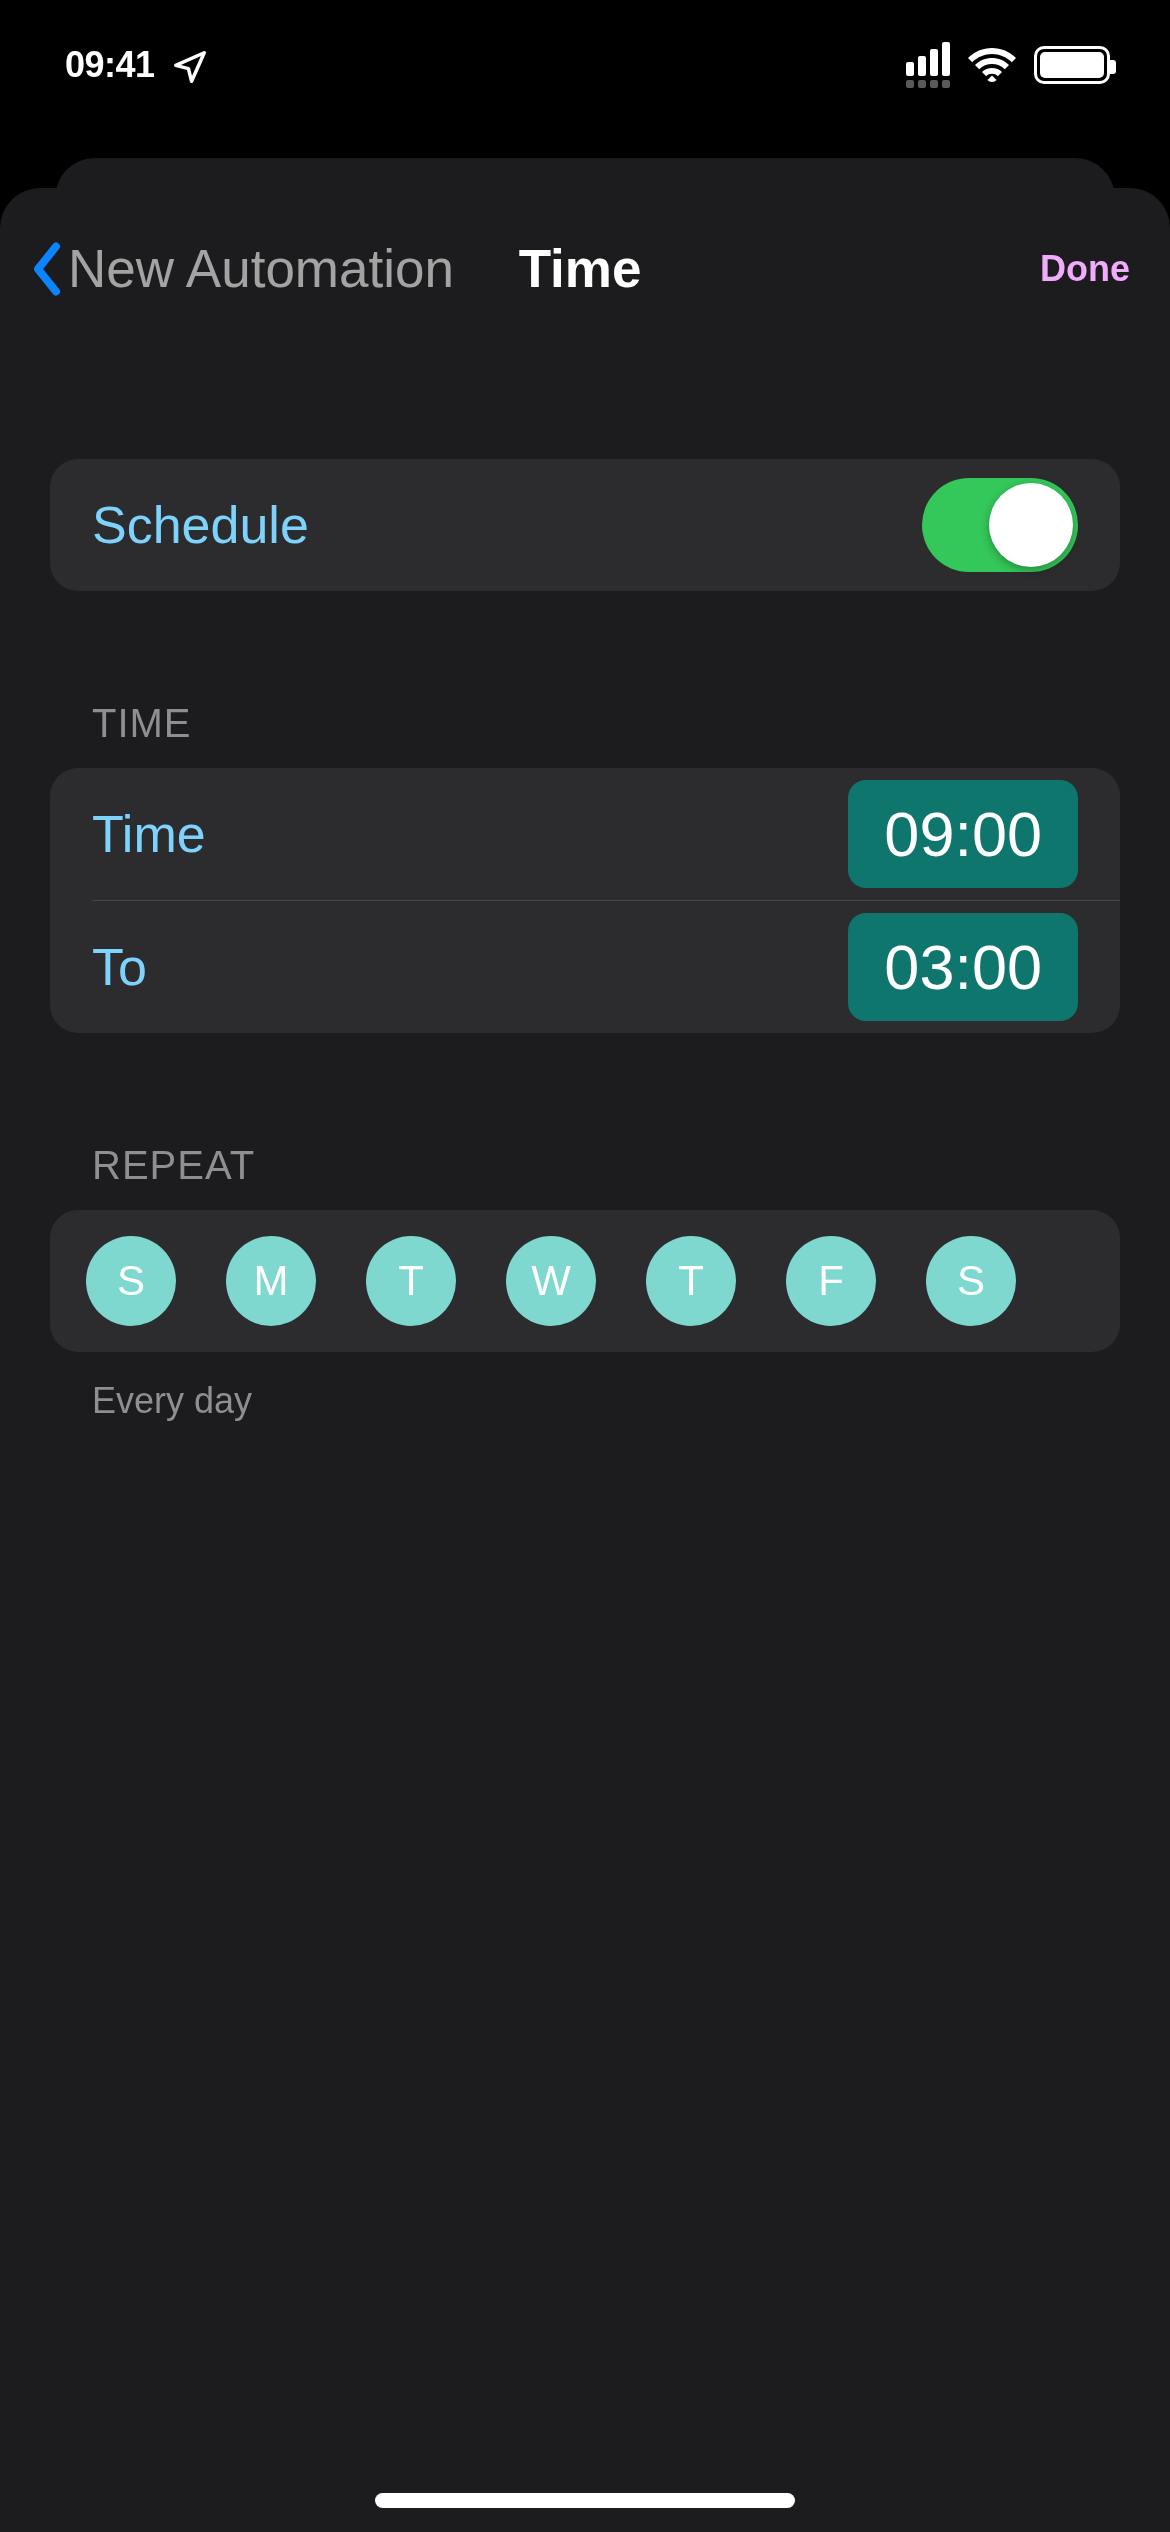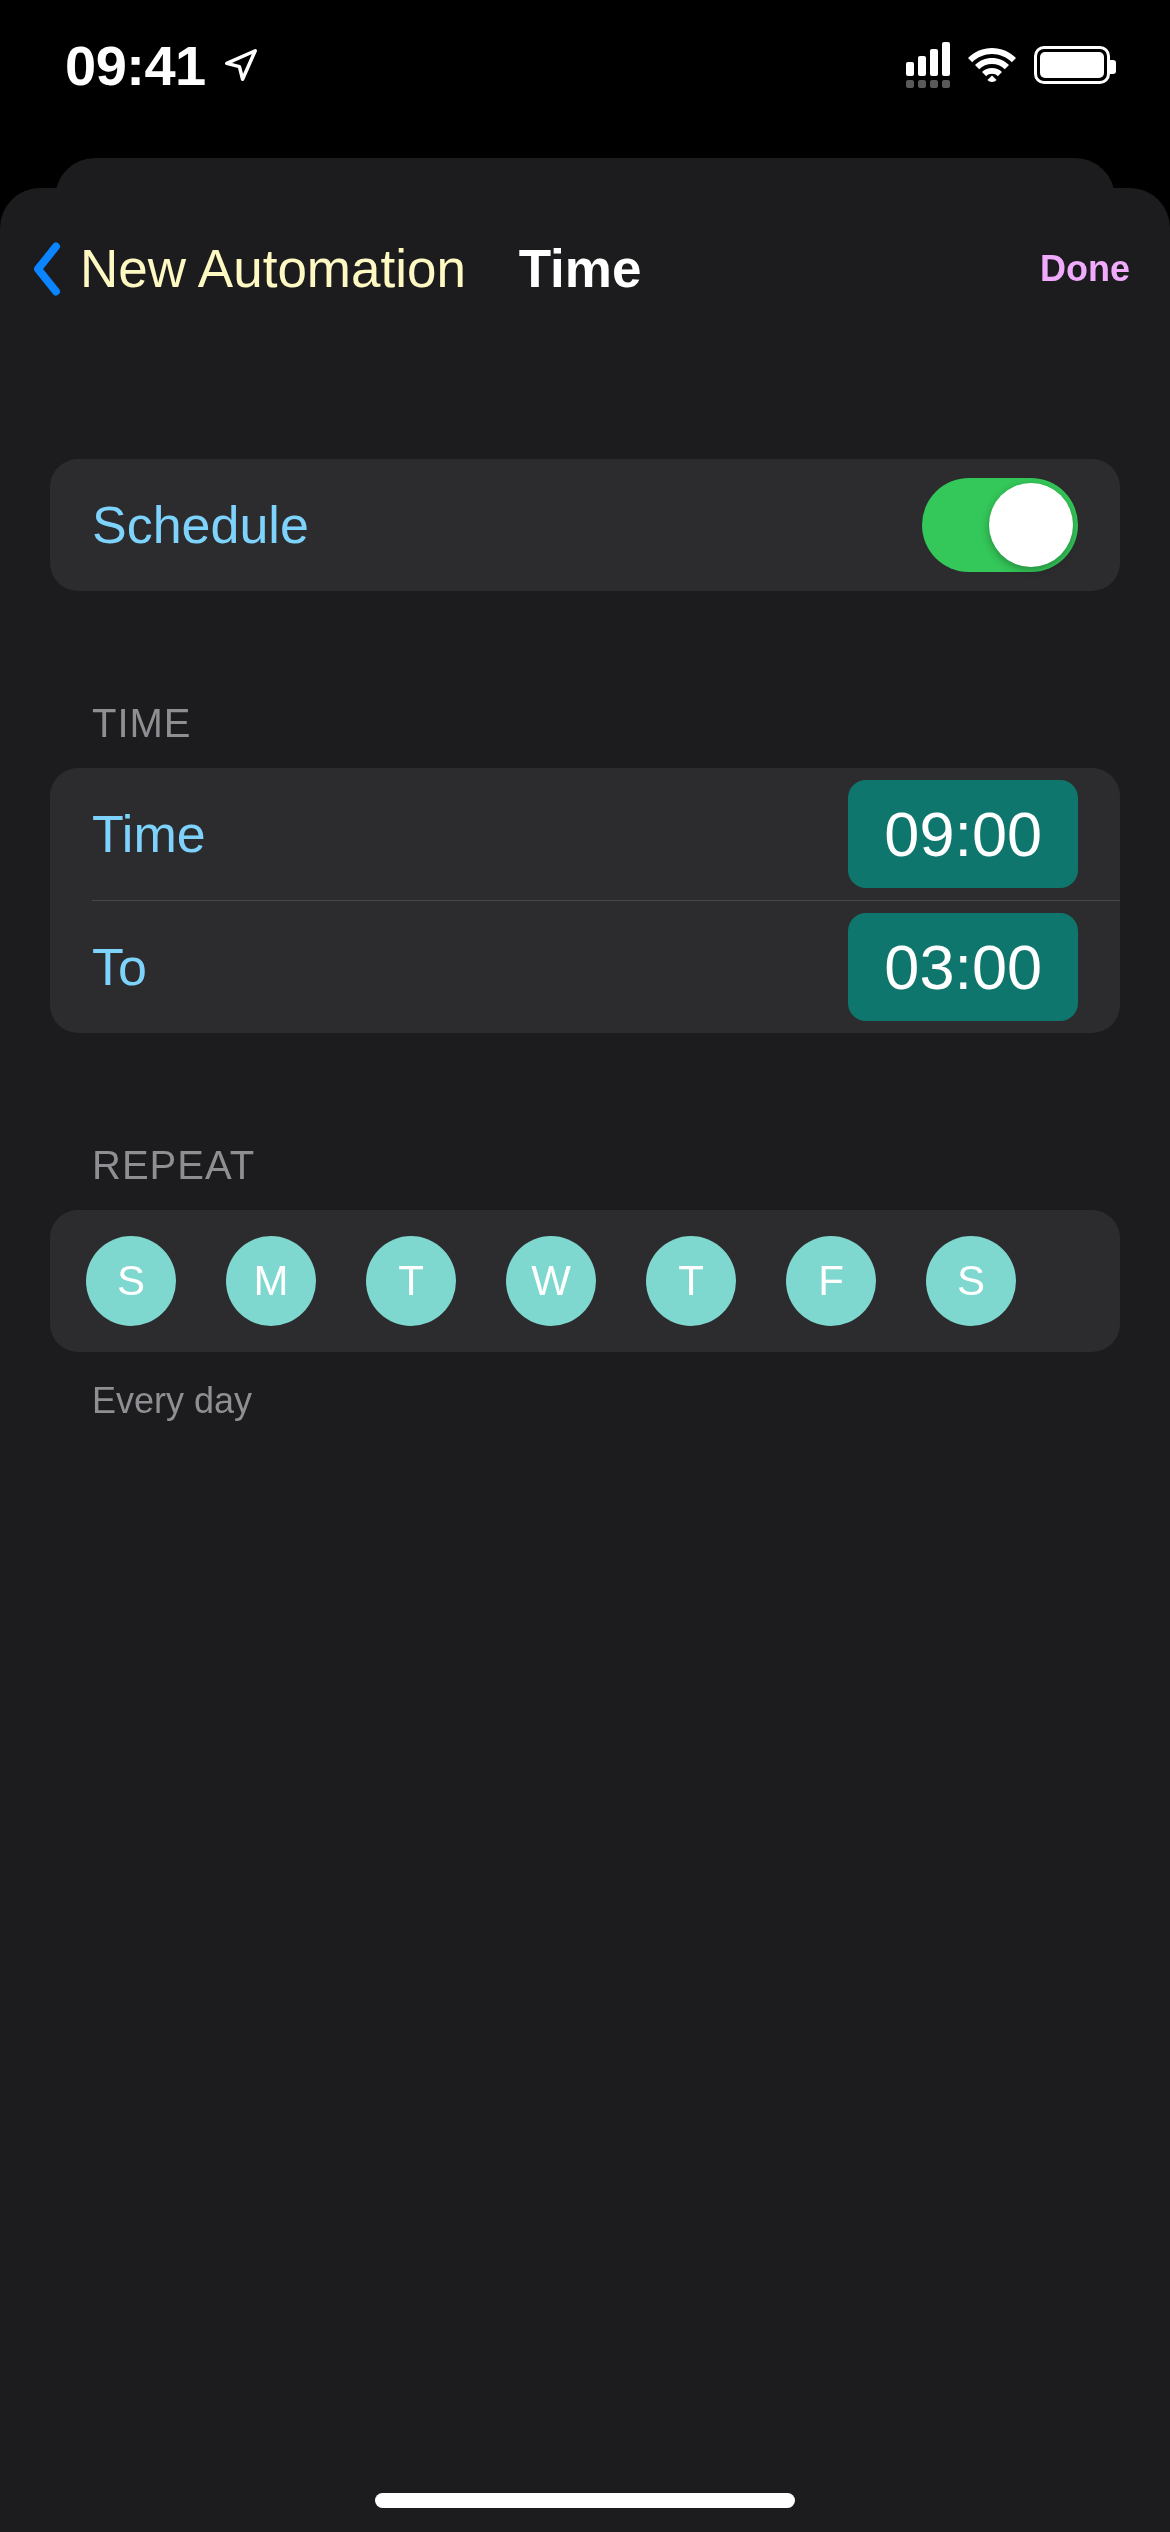--- a/index.html
+++ b/index.html
@@ -21,23 +21,23 @@
     
     .status-bar {
       height: 140px;
       display: flex;
       justify-content: space-between;
       align-items: center;
       padding: 0 60px 10px 65px;
     }
     .status-left {
       display: flex;
-      align-items: center;
+      align-items: flex-end;
       gap: 16px;
-      font-size: 56px;
+      font-size: 36px;
       font-weight: 600;
       letter-spacing: -0.5px;
     }
     .status-right {
       display: flex;
       align-items: center;
       gap: 18px;
     }
     .signal-bars {
       display: flex;
@@ -115,22 +115,22 @@
     
     .nav-bar {
       display: grid;
       grid-template-columns: 1fr auto 1fr;
       align-items: center;
       padding: 50px 40px 60px 30px;
     }
     .nav-back {
       display: flex;
       align-items: center;
-      gap: 16px;
-      color: #fef9c3;
+      gap: 4px;
+      color: #a3a3a3;
       font-size: 53px;
       font-weight: 400;
       justify-self: start;
     }
     .nav-title {
       color: #fff;
       font-size: 53px;
       font-weight: 600;
       justify-self: center;
       letter-spacing: 0;

